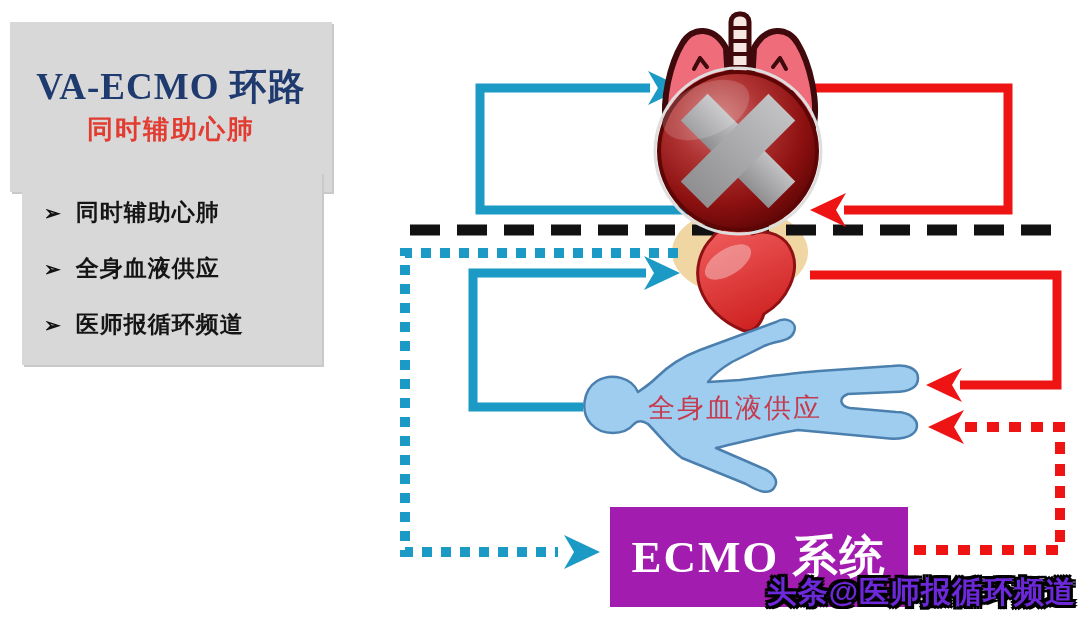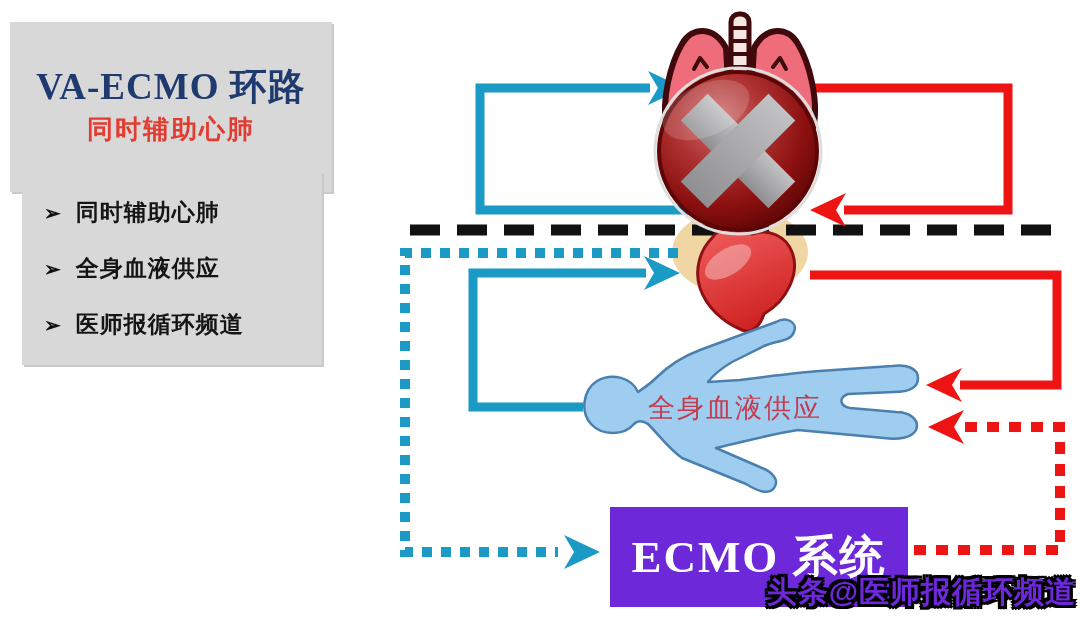--- a/index.html
+++ b/index.html
@@ -28,21 +28,21 @@
   }
   .list-item{display:flex;align-items:center;gap:14px;color:#151515;
     font-weight:bold;font-size:23px;letter-spacing:1px;}
   .bullet{font-size:20px;color:#111;}
   
   .body-label{
     left:648px;top:390px;font-weight:normal;font-size:27px;color:#c63a4e;
     letter-spacing:2px;z-index:4;
   }
   .ecmo-box{
-    left:610px;top:507px;width:298px;height:100px;background:#6d28d9;
+    left:610px;top:507px;width:298px;height:100px;background:#a21caf;
     display:flex;align-items:center;justify-content:center;z-index:3;
   }
   .ecmo-label{
     font-family:"Liberation Serif",serif;font-weight:bold;font-size:45px;
     color:#ffffff;letter-spacing:2px;
   }
   .watermark{
     right:4px;top:572px;font-weight:bold;font-size:30px;color:#6d28d9;
     letter-spacing:1px;white-space:nowrap;z-index:6;
     text-shadow:-3px -3px 0 #000,3px -3px 0 #000,-3px 3px 0 #000,3px 3px 0 #000,

